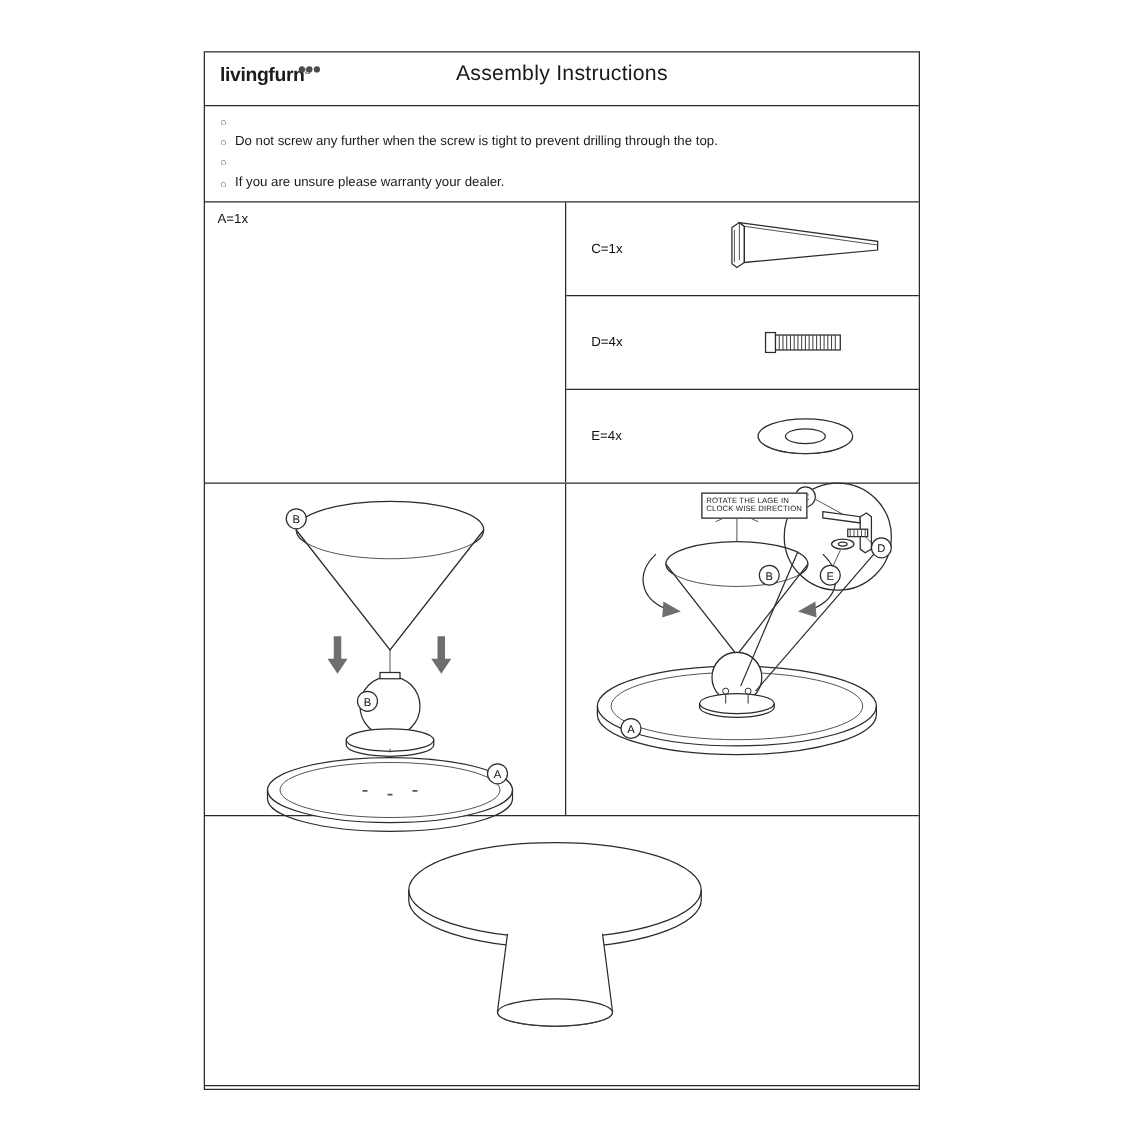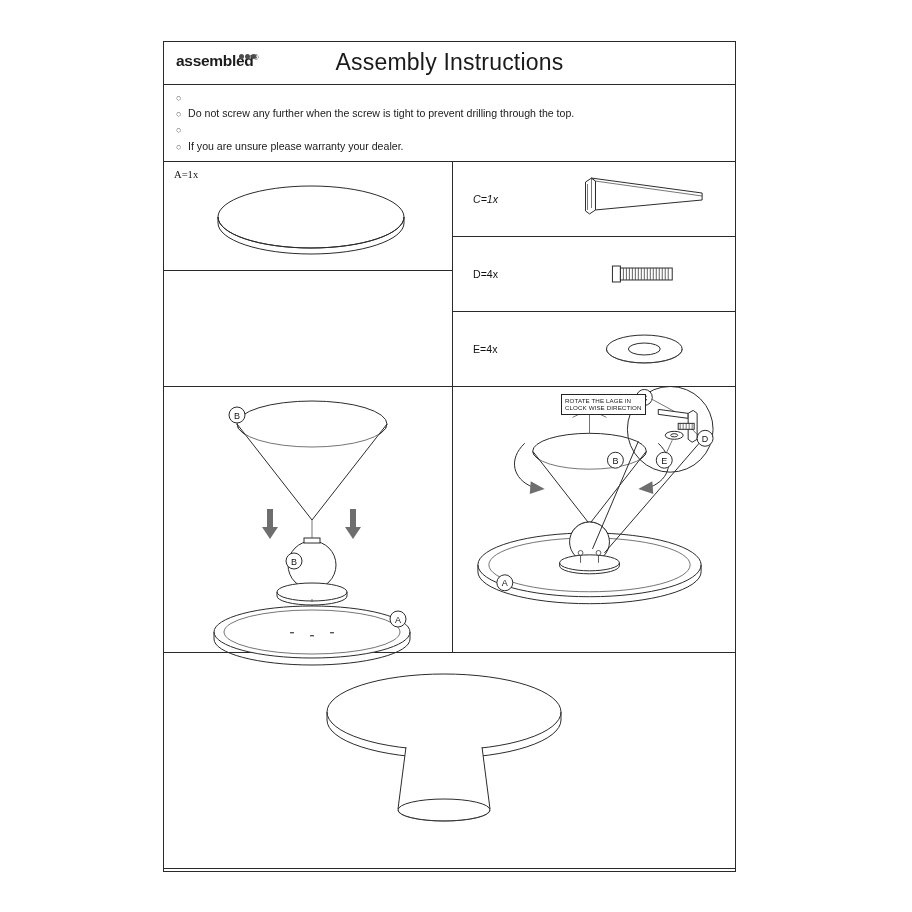--- a/index.html
+++ b/index.html
@@ -59,21 +59,21 @@
     font-size: 7px;
     vertical-align: super;
     font-weight: normal;
   }
   .title {
     position: absolute;
     left: 0;
     right: 0;
     top: 7px;
     text-align: center;
-    font-size: 23px;
+    font-size: 17px;
     font-weight: normal;
     letter-spacing: 0.2px;
   }
   
   .warnings {
     border-bottom: 1.2px solid #2a2a2a;
     padding: 5px 10px 6px 12px;
   }
   .warn-row {
     display: flex;
@@ -94,39 +94,37 @@
   .parts {
     display: flex;
     height: 224px;
     border-bottom: 1.2px solid #2a2a2a;
   }
   .parts-left {
     width: 288px;
     flex: 0 0 288px;
     border-right: 1.2px solid #2a2a2a;
     display: flex;
-    flex-direction: column;
-    font-family: Liberation Serif, serif;
   }
   .cell {
     position: relative;
   }
   .cell-a {
     height: 108px;
     border-bottom: 1.2px solid #2a2a2a;
   }
   .cell-b {
     flex: 1;
   }
   .parts-right {
     flex: 1;
     display: flex;
     flex-direction: column;
   }
-  .cell-c { height: 74px; border-bottom: 1.2px solid #2a2a2a; font-style: italic; }
+  .cell-c { height: 74px; border-bottom: 1.2px solid #2a2a2a; }
   .cell-d { height: 74px; border-bottom: 1.2px solid #2a2a2a; text-align: right; }
   .cell-e { flex: 1; }
   .part-label {
     position: absolute;
     font-size: 10.6px;
     color: #111;
   }
   .lbl-tl { left: 10px; top: 7px; }
   .lbl-ml { left: 20px; top: 50%; transform: translateY(-50%); }
   .svg-abs {
@@ -201,21 +199,21 @@
     fill: #111;
   }
 </style>
 </head>
 <body>
 
 <div class="sheet">
 
   <div class="header">
     <div class="logo">
-      <span>assembled</span><span class="reg">®</span>
+      <span>livingfurn</span><span class="reg">®</span>
       <span class="dots"><i></i><i></i><i></i></span>
     </div>
     <div class="title">Assembly Instructions</div>
   </div>
 
   <div class="warnings">
     <div class="warn-row">
       <span class="warn-bullet">○</span>
     </div>
     <div class="warn-row">

